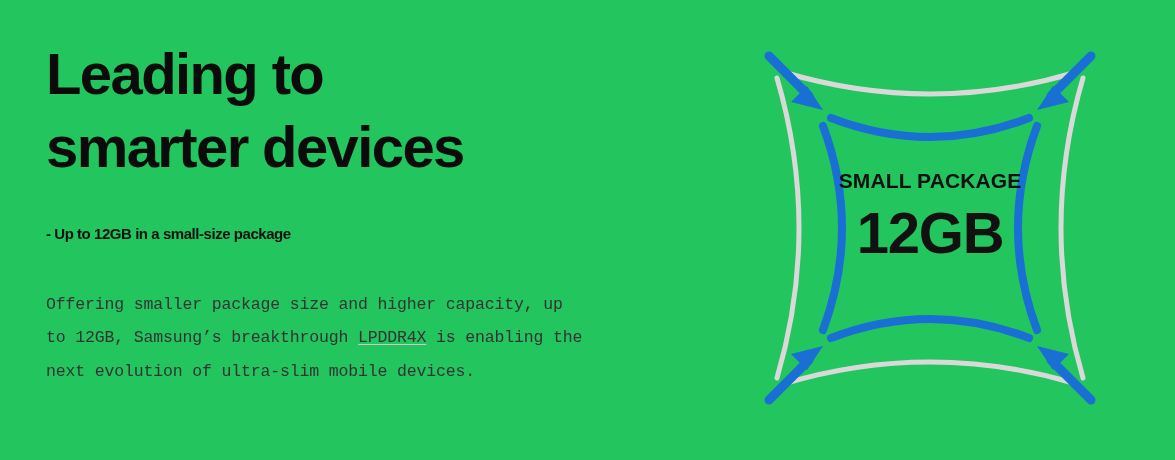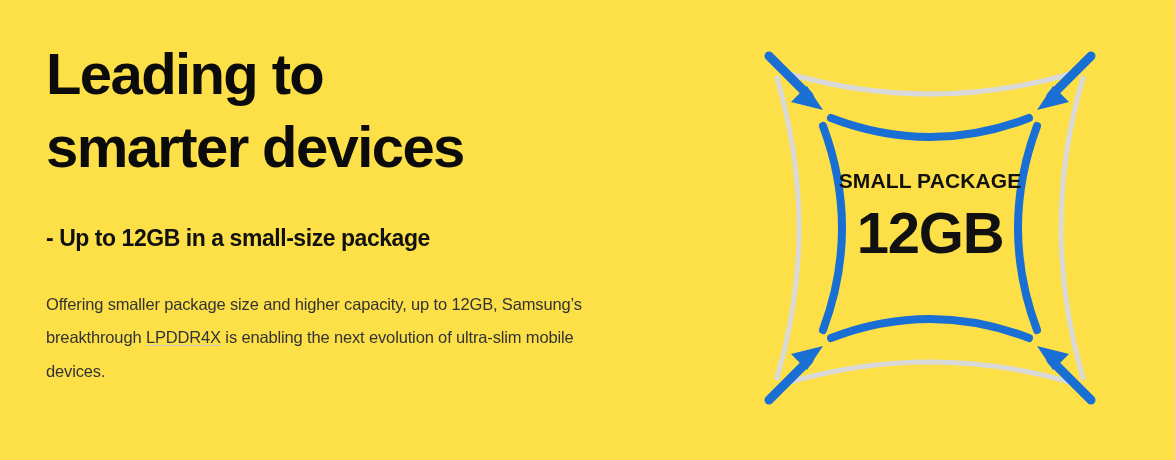--- a/index.html
+++ b/index.html
@@ -13,21 +13,21 @@
     height: 460px;
     overflow: hidden;
     font-family: "Liberation Sans", sans-serif;
     -webkit-font-smoothing: antialiased;
   }
 
   .page {
     position: relative;
     width: 1175px;
     height: 460px;
-    background: #fde047;
+    background: #22c55e;
   }
 
   
   .text-col {
     position: absolute;
     left: 46px;
     top: 38px;
     width: 620px;
   }
 
@@ -40,39 +40,40 @@
     letter-spacing: -1.6px;
     color: #0b0b0b;
     white-space: pre-line;
   }
 
   .subhead {
     margin: 0;
     position: absolute;
     left: 0;
     top: 186px;
-    font-size: 23px;
+    font-size: 15px;
     line-height: 1.3;
     font-weight: 700;
     letter-spacing: -0.45px;
     color: #111111;
     white-space: nowrap;
   }
 
   .body-copy {
     margin: 0;
     position: absolute;
     left: 0;
     top: 250px;
     width: 540px;
     font-size: 16.5px;
     line-height: 2.02;
     font-weight: 400;
     letter-spacing: -0.15px;
     color: #333333;
+    font-family: Liberation Mono, monospace;
   }
   .body-copy .term {
     text-decoration: underline;
     text-decoration-color: #c9c9c9;
     text-decoration-thickness: 1px;
     text-underline-offset: 2px;
   }
 
   
   .graphic {

